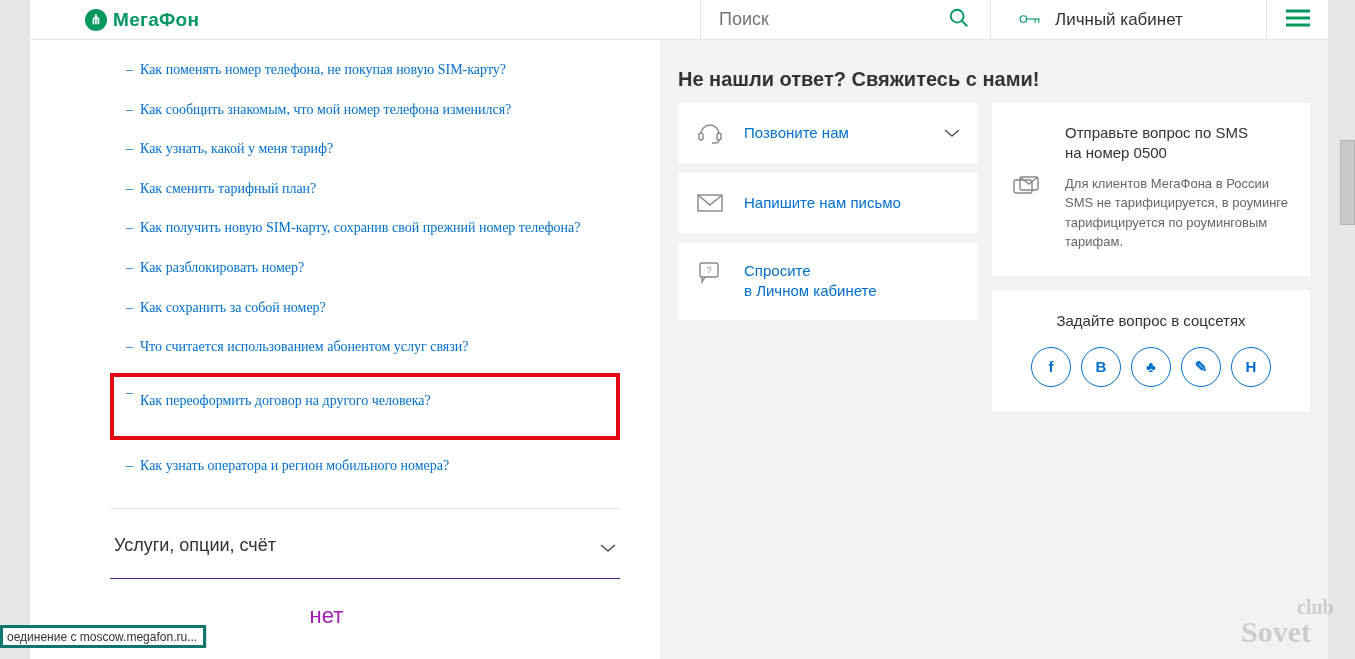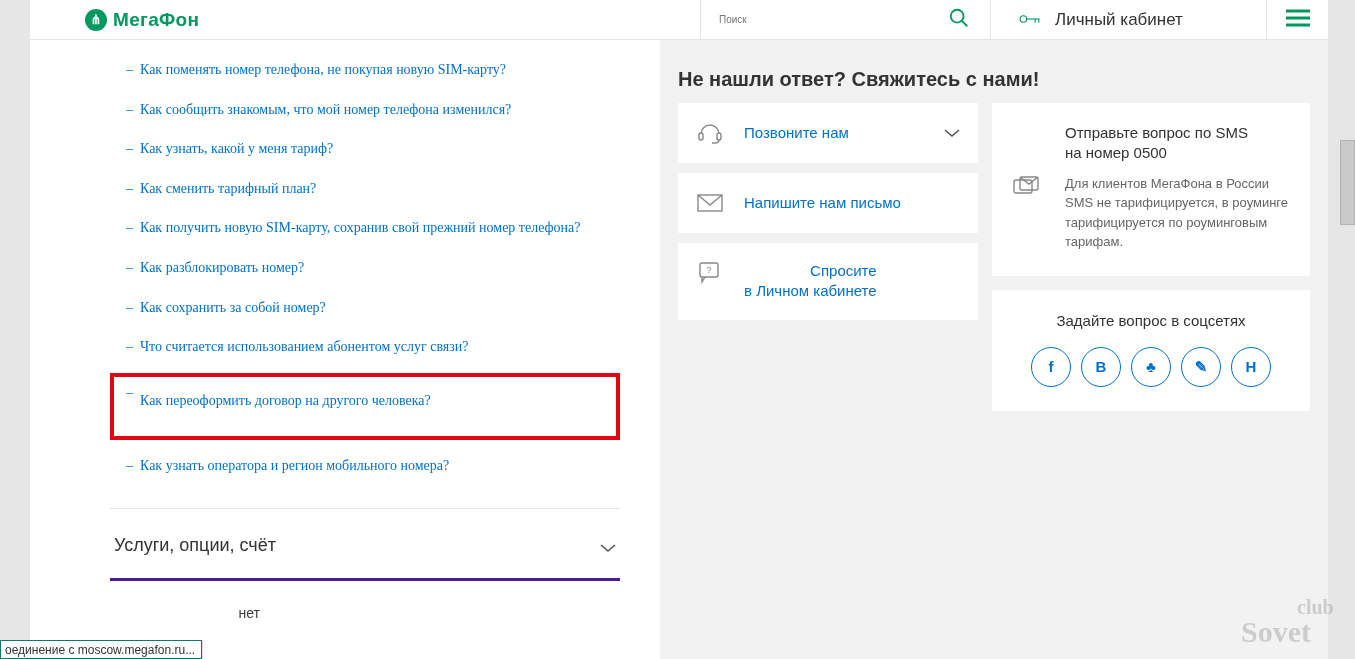--- a/index.html
+++ b/index.html
@@ -3,21 +3,21 @@
 <meta charset="utf-8">
 <style>
   * { box-sizing: border-box; margin: 0; padding: 0; }
   body { font-family: Arial, Helvetica, sans-serif; background: #e6e6e6; color: #333; font-size: 14px; overflow: hidden; height: 659px; width: 1355px; position: relative; }
   .page { width: 1298px; margin: 0 0 0 30px; background: #fff; min-height: 659px; display: flex; flex-direction: column; }
   .header { height: 40px; border-bottom: 1px solid #e5e5e5; display: flex; align-items: stretch; }
   .logo-area { flex: 0 0 670px; display: flex; align-items: center; padding-left: 55px; }
   .logo { display: flex; align-items: center; gap: 6px; font-weight: bold; font-size: 19px; color: #00985f; letter-spacing: 0.3px; }
   .logo-ball { width: 22px; height: 22px; border-radius: 50%; background: #00985f; display: inline-flex; align-items: center; justify-content: center; color: #fff; font-size: 13px; font-weight: bold; }
   .search-area { flex: 0 0 290px; border-left: 1px solid #e5e5e5; display: flex; align-items: center; padding: 0 18px; position: relative; }
-  .search-input { border: none; outline: none; font-size: 10px; color: #1d4ed8; width: 100%; }
+  .search-input { border: none; outline: none; font-size: 18px; color: #1d4ed8; width: 100%; }
   .search-icon { position: absolute; right: 20px; color: #00985f; }
   .search-icon svg { width: 22px; height: 22px; stroke: #00985f; fill: none; stroke-width: 2; }
   .cabinet-area { flex: 1; border-left: 1px solid #e5e5e5; display: flex; align-items: center; justify-content: flex-start; padding-left: 28px; gap: 14px; }
   .key-icon svg { width: 22px; height: 12px; stroke: #00985f; fill: none; stroke-width: 1.5; }
   .cabinet-text { font-size: 17px; color: #333; }
   .burger-area { flex: 0 0 62px; border-left: 1px solid #e5e5e5; display: flex; align-items: center; justify-content: center; }
   .burger svg { width: 26px; height: 20px; }
   .burger line { stroke: #00985f; stroke-width: 3; }
 
   .content { display: flex; flex: 1; }
@@ -29,39 +29,39 @@
   .faq-item.highlight { outline: 4px solid #e30613; outline-offset: -4px; padding-top: 18px; padding-bottom: 30px; margin: 6px 0; }
 
   .section-row { border-top: 1px solid #e5e5e5; margin-top: 22px; padding: 26px 4px 22px 4px; display: flex; align-items: flex-end; justify-content: space-between; cursor: pointer; }
   .section-title { font-size: 18px; color: #333; }
   .chev svg { width: 16px; height: 10px; stroke: #555; fill: none; stroke-width: 1.6; }
 
   .right { flex: 1; background: #f2f2f2; padding: 28px 18px 0 18px; }
   .right-heading { font-size: 20px; color: #333; font-weight: bold; margin-bottom: 12px; }
   .right-grid { display: flex; gap: 14px; }
   .contact-col { flex: 0 0 300px; display: flex; flex-direction: column; gap: 10px; }
-  .contact-card { background: #fff; padding: 18px 18px; display: flex; align-items: center; gap: 20px; cursor: pointer; text-align: right; }
+  .contact-card { background: #fff; padding: 18px 18px; display: flex; align-items: center; gap: 20px; cursor: pointer; }
   .contact-card.tall { align-items: flex-start; }
   .card-icon { flex: 0 0 28px; display: flex; align-items: center; justify-content: center; }
   .card-icon svg { width: 26px; height: 24px; stroke: #888; fill: none; stroke-width: 1.4; }
   .card-label { color: #0070cc; font-size: 15px; line-height: 1.35; }
   .card-label .line2 { display: block; }
   .contact-chev { margin-left: auto; }
 
   .sms-col { flex: 1; display: flex; flex-direction: column; gap: 14px; }
   .sms-card { background: #fff; padding: 20px 20px 24px 20px; display: flex; gap: 25px; }
   .sms-text { font-size: 15px; color: #333; line-height: 1.35; }
   .sms-sub { font-size: 13px; color: #666; margin-top: 10px; line-height: 1.5; }
   .social-card { background: #fff; padding: 22px 16px 24px 16px; text-align: center; }
   .social-title { font-size: 15px; color: #333; margin-bottom: 18px; }
   .social-row { display: flex; justify-content: center; gap: 10px; }
   .social-btn { width: 40px; height: 40px; border-radius: 50%; border: 1.5px solid #0070cc; color: #0070cc; display: flex; align-items: center; justify-content: center; font-weight: bold; font-size: 15px; cursor: pointer; }
 
-  .status-bar { position: absolute; left: 0; bottom: 0; background: #fff; border: 1px solid #0f766e; padding: 2px 6px 1px 4px; font-size: 12px; color: #333; box-shadow: 1px 0 0 #ddd; }
-  .cut-section { border-top: 3px solid #4c1d95; margin-top: 0; padding: 24px 4px 10px 4px; font-size: 14px; color: #404040; }
+  .status-bar { position: absolute; left: 0; bottom: 11px; background: #fff; border: 3px solid #0f766e; padding: 2px 6px 1px 4px; font-size: 12px; color: #333; box-shadow: 1px 0 0 #ddd; }
+  .cut-section { border-top: 1px solid #4c1d95; margin-top: 0; padding: 24px 4px 10px 4px; font-size: 22px; color: #a21caf; }
   .watermark { position: absolute; right: 10px; bottom: 6px; opacity: 0.35; pointer-events: none; }
   .watermark svg text { font-family: cursive; font-weight: bold; fill: #888; }
   .far-scroll { position: absolute; right: 0; top: 140px; width: 15px; height: 85px; background: #c9c9c9; border: 1px solid #b3b3b3; }
 </style>
 </head>
 <body>
 
 <div class="page">
   <div class="header">
     <div class="logo-area">

